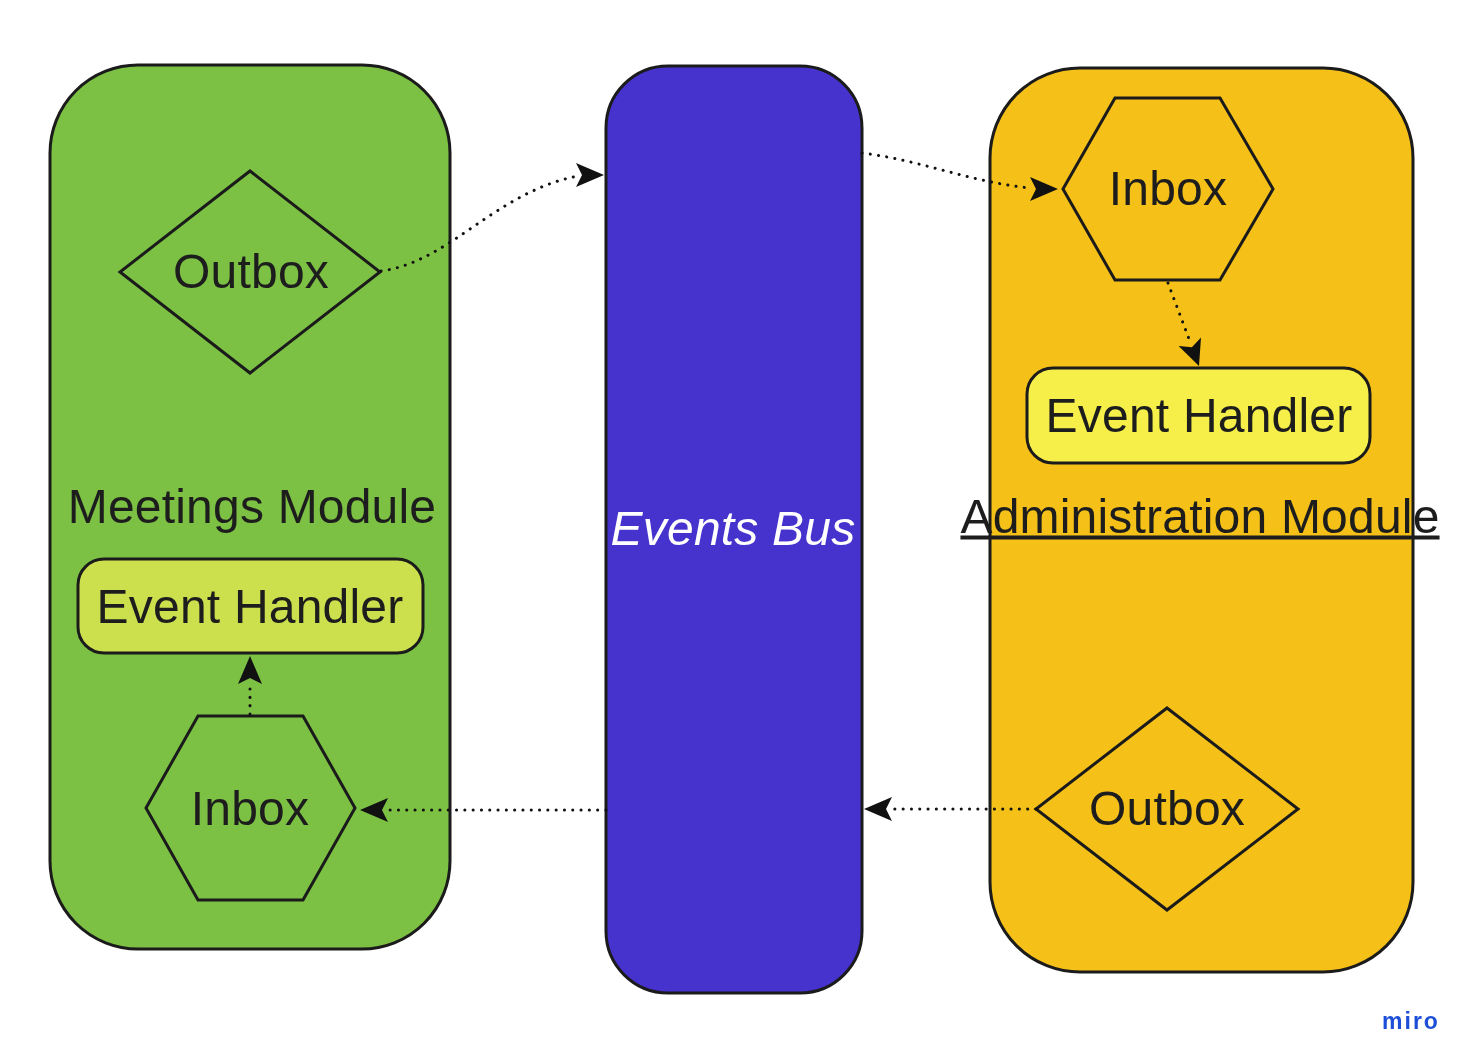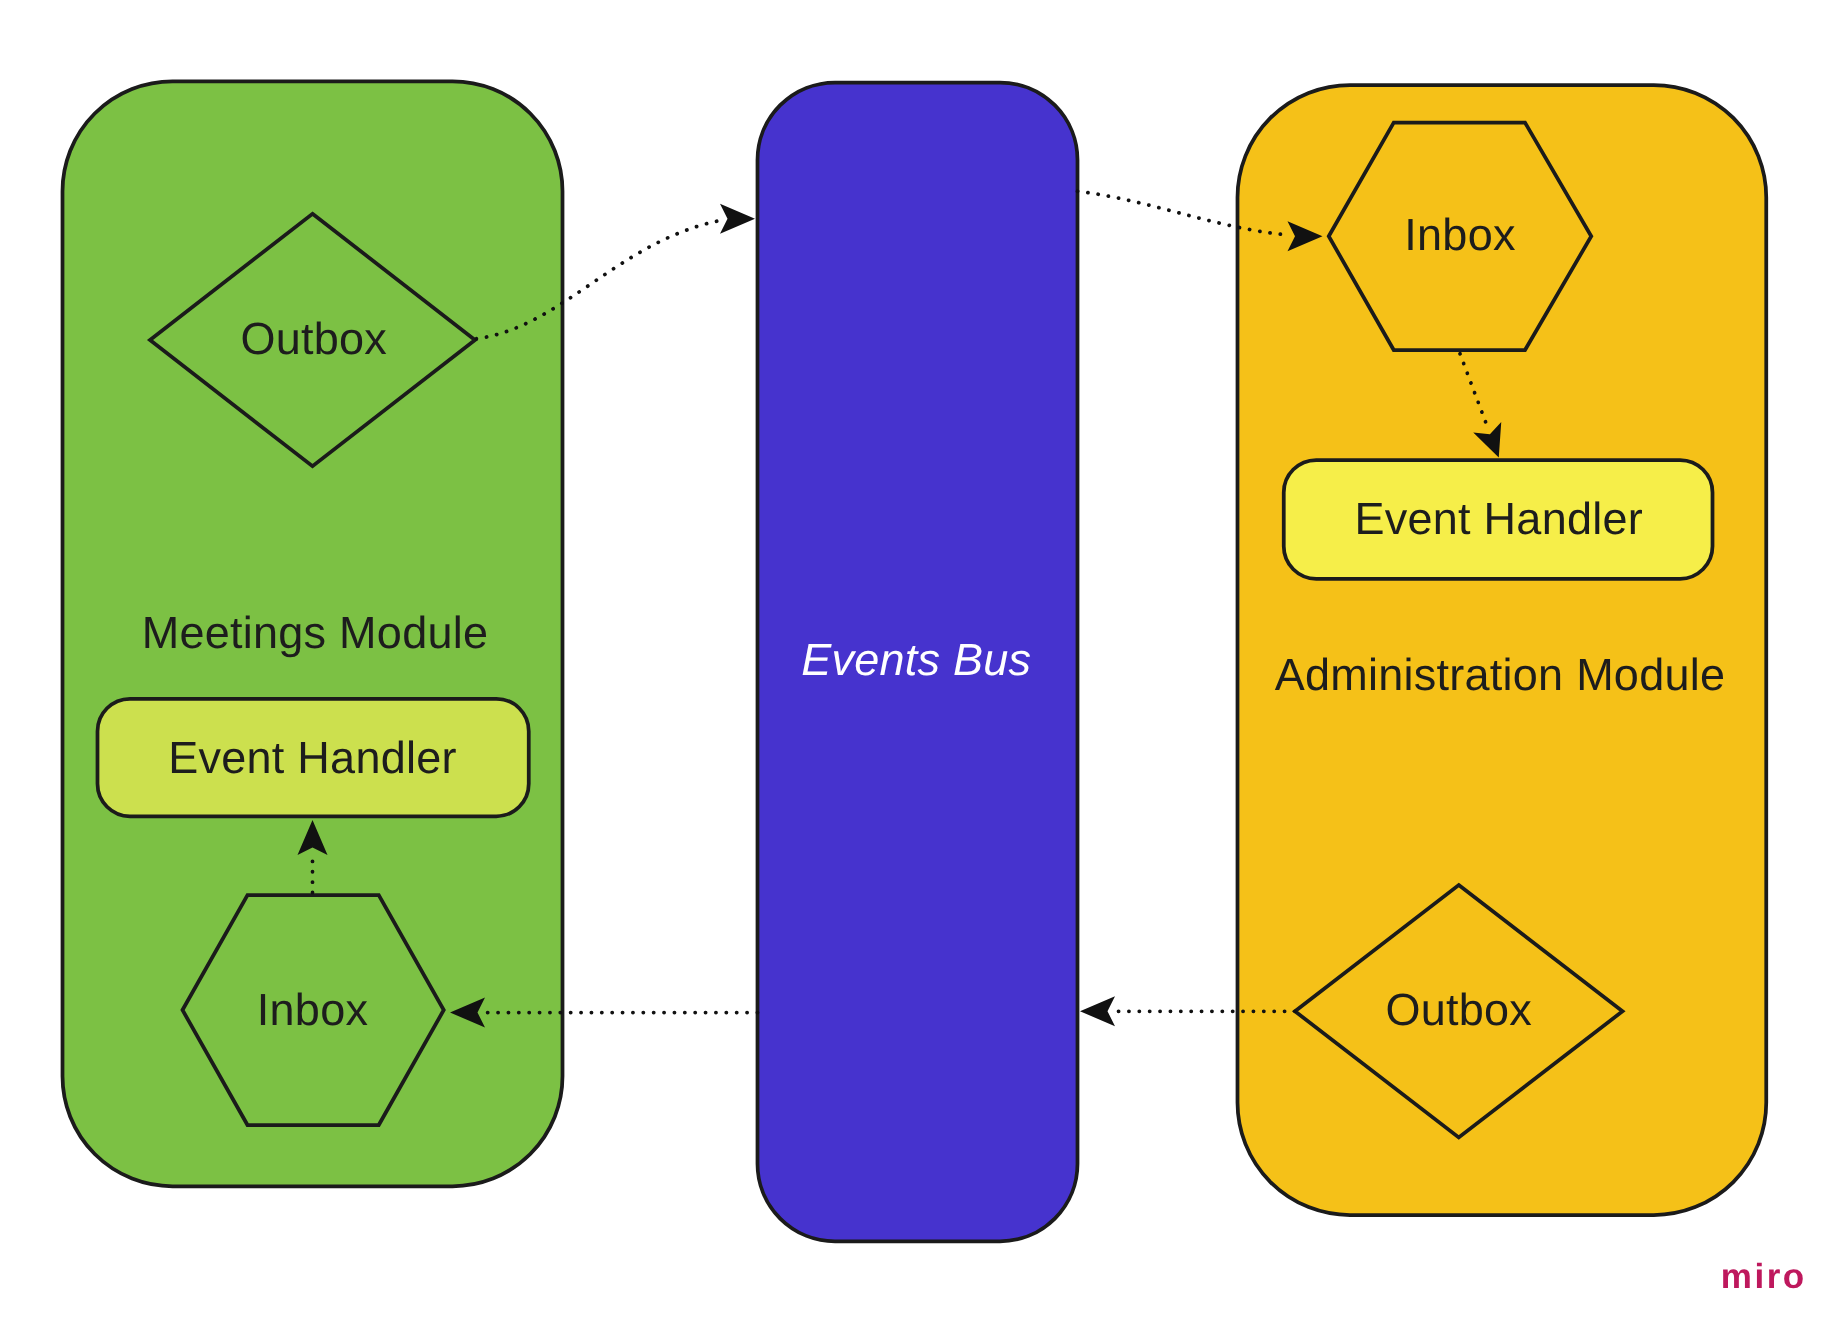--- a/index.html
+++ b/index.html
@@ -32,35 +32,35 @@
     stroke-dasharray: 0.1 8.2;
   }
   .arrowhead {
     fill: #111111;
     stroke: none;
   }
   .lbl {
     position: absolute;
     transform: translate(-50%, -50%);
     white-space: nowrap;
-    font-size: 36px;
+    font-size: 48px;
     color: #1d1d1d;
     letter-spacing: 0.2px;
     user-select: none;
   }
   .lbl.bus {
     color: #ffffff;
   }
   .watermark {
     position: absolute;
     transform: translate(-50%, -50%);
-    font-size: 28px;
+    font-size: 23px;
     font-weight: bold;
     letter-spacing: 2px;
-    color: #be185d;
+    color: #1d4ed8;
     user-select: none;
     text-align: right;
   }
 </style>
 </head>
 <body>
 
 <div class="canvas">
 
   <svg class="diagram" width="1468" height="1064" viewBox="0 0 1468 1064">
@@ -121,19 +121,19 @@
   <div class="lbl" style="left:250px; top:606px;">Event Handler</div>
 
   <div class="lbl" style="left:250px; top:808px;">Inbox</div>
 
   <div class="lbl bus" style="left:733px; top:528px;font-style:italic;">Events Bus</div>
 
   <div class="lbl" style="left:1168px; top:188px;">Inbox</div>
 
   <div class="lbl" style="left:1199px; top:415px;">Event Handler</div>
 
-  <div class="lbl" style="left:1200px; top:540px;">Administration Module</div>
+  <div class="lbl" style="left:1200px; top:516px;text-decoration:underline;">Administration Module</div>
 
   <div class="lbl" style="left:1167px; top:808px;">Outbox</div>
 
   <div class="watermark" style="left:1411px; top:1021px;">miro</div>
 
 </div>
 
 </body></html>

